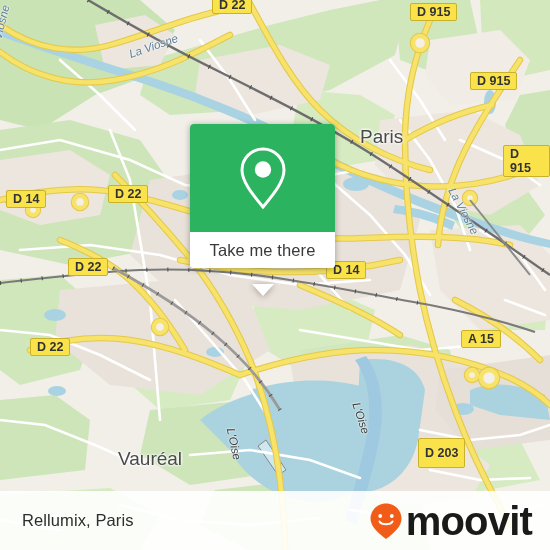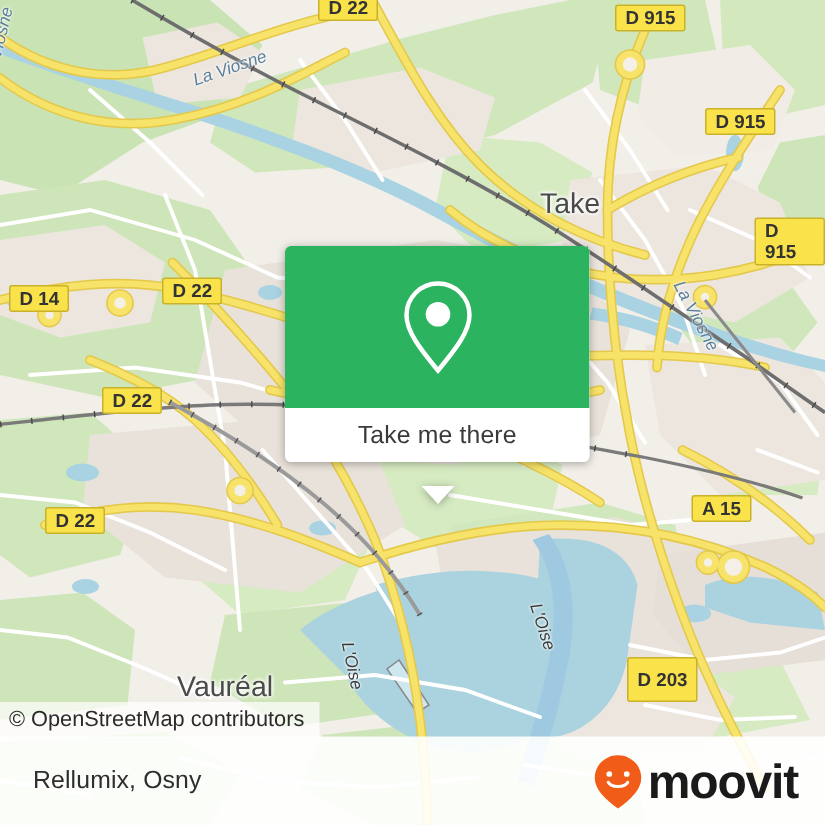--- a/index.html
+++ b/index.html
@@ -20,23 +20,22 @@
     position: absolute; inset: 0;
     background: #f2efe9;
     overflow: hidden;
   }
   .map svg { position: absolute; top:0; left:0; display:block; }
 
   
   .popup {
     position: absolute;
     left: 190px; top: 124px;
-    width: 203px;
+    width: 145px;
     filter: drop-shadow(0 1px 3px rgba(0,0,0,0.32));
-    margin-top: 40px;
   }
   .popup-body {
     border-radius: 4px 4px 4px 4px;
     overflow: hidden;
     background: #ffffff;
   }
   .popup-green {
     background: #2bb35f;
     height: 108px;
     display: flex;
@@ -96,21 +95,21 @@
     font-size: 16.5px;
     color: #2e2e2e;
     letter-spacing: 0.1px;
   }
   .brand {
     display: flex;
     align-items: center;
     gap: 2px;
   }
   .brand-word {
-    font-size: 32px;
+    font-size: 40px;
     font-weight: 700;
     color: #1a1a1a;
     letter-spacing: -0.8px;
     line-height: 1;
   }
 </style>
 </head>
 <body>
 
 <div id="app">
@@ -282,21 +281,21 @@
         <g stroke="#555" stroke-width="4" stroke-dasharray="1 16">
           <path d="M113,268 C150,288 185,310 215,335 C245,360 265,385 280,410" fill="none"></path>
         </g>
         <path d="M430,305 C465,312 500,320 535,332" stroke="#7a7a7a" stroke-width="2.2" fill="none"></path>
         <path d="M470,200 C490,225 510,250 530,275" stroke="#8a8a8a" stroke-width="2" fill="none"></path>
       </g>
     </svg>
 
     <div>
 
-      <div style="position:absolute;left:360px;top:126px;font-size:19px;color:#4a4a4a;text-shadow:0 0 3px #fff,0 0 3px #fff,0 0 3px #fff;">Take</div>
+      <div style="position:absolute;left:360px;top:126px;font-size:19px;color:#4a4a4a;text-shadow:0 0 3px #fff,0 0 3px #fff,0 0 3px #fff;">Paris</div>
       <div style="position:absolute;left:118px;top:448px;font-size:19px;color:#4a4a4a;text-shadow:0 0 3px #fff,0 0 3px #fff,0 0 3px #fff;">Vauréal</div>
 
       <div style="position:absolute;left:128px;top:40px;font-size:11.5px;font-style:italic;color:#5b7f99;transform:rotate(-19deg);text-shadow:0 0 2px #fff,0 0 2px #fff;">La Viosne</div>
       <div style="position:absolute;left:438px;top:205px;font-size:11.5px;font-style:italic;color:#5b7f99;transform:rotate(62deg);text-shadow:0 0 2px #fff,0 0 2px #fff;">La Viosne</div>
       <div style="position:absolute;left:-16px;top:16px;font-size:11.5px;font-style:italic;color:#5b7f99;transform:rotate(-76deg);text-shadow:0 0 2px #fff,0 0 2px #fff;">Viosne</div>
       <div style="position:absolute;left:218px;top:438px;font-size:11.5px;font-style:italic;color:#3b3b3b;transform:rotate(78deg);text-shadow:0 0 2px #fff,0 0 2px #fff;">L'Oise</div>
       <div style="position:absolute;left:345px;top:412px;font-size:11.5px;font-style:italic;color:#3b3b3b;transform:rotate(72deg);text-shadow:0 0 2px #fff,0 0 2px #fff;">L'Oise</div>
 
       <div class="shield" style="position:absolute;left:212px;top:-4px;background:#f9e24a;border:1.5px solid #c9b22a;border-radius:2px;padding:1px 6px;font-size:12.5px;font-weight:700;color:#333;">
         <span>D 22</span>
@@ -326,42 +325,39 @@
         <span>D 14</span>
       </div>
       <div class="shield" style="position:absolute;left:461px;top:330px;background:#f9e24a;border:1.5px solid #c9b22a;border-radius:2px;padding:1px 6px;font-size:12.5px;font-weight:700;color:#333;">
         <span>A 15</span>
       </div>
       <div class="shield" style="position:absolute;left:418px;top:438px;background:#f9e24a;border:1.5px solid #c9b22a;border-radius:2px;padding:7px 6px;font-size:12.5px;font-weight:700;color:#333;">
         <span>D 203</span>
       </div>
     </div>
 
-    <div class="osm-bar">
-      <span>© OpenStreetMap contributors</span>
-    </div>
   </div>
 
   <div class="popup">
     <div class="popup-tail"></div>
     <div class="popup-body">
       <div class="popup-green">
         <svg width="52" height="66" viewBox="0 0 52 66">
           <path d="M26 4 C14.4 4 5 13.4 5 25 C5 36 14 47.5 26 62 C38 47.5 47 36 47 25 C47 13.4 37.6 4 26 4 Z" fill="none" stroke="#ffffff" stroke-width="3"></path>
           <circle cx="26" cy="24.5" r="8.2" fill="#ffffff"></circle>
         </svg>
       </div>
       <div class="popup-white">
         <span>Take me there</span>
       </div>
     </div>
   </div>
 
   <div class="bottom-bar">
-    <div class="place-name">Rellumix, Osny</div>
+    <div class="place-name">Rellumix, Paris</div>
     <div class="brand">
       <svg width="36" height="38" viewBox="0 0 36 38">
         <path d="M18 1.5 C9.4 1.5 2.5 8.3 2.5 16.6 C2.5 24 9 30.5 18 37 C27 30.5 33.5 24 33.5 16.6 C33.5 8.3 26.6 1.5 18 1.5 Z" fill="#f25c19"></path>
         <circle cx="12.2" cy="14" r="1.9" fill="#ffffff"></circle>
         <circle cx="23.8" cy="14" r="1.9" fill="#ffffff"></circle>
         <path d="M11.5 19.5 C13.5 23.2 22.5 23.2 24.5 19.5" fill="none" stroke="#ffffff" stroke-width="2" stroke-linecap="round"></path>
       </svg>
       <span class="brand-word">moovit</span>
     </div>
   </div>

